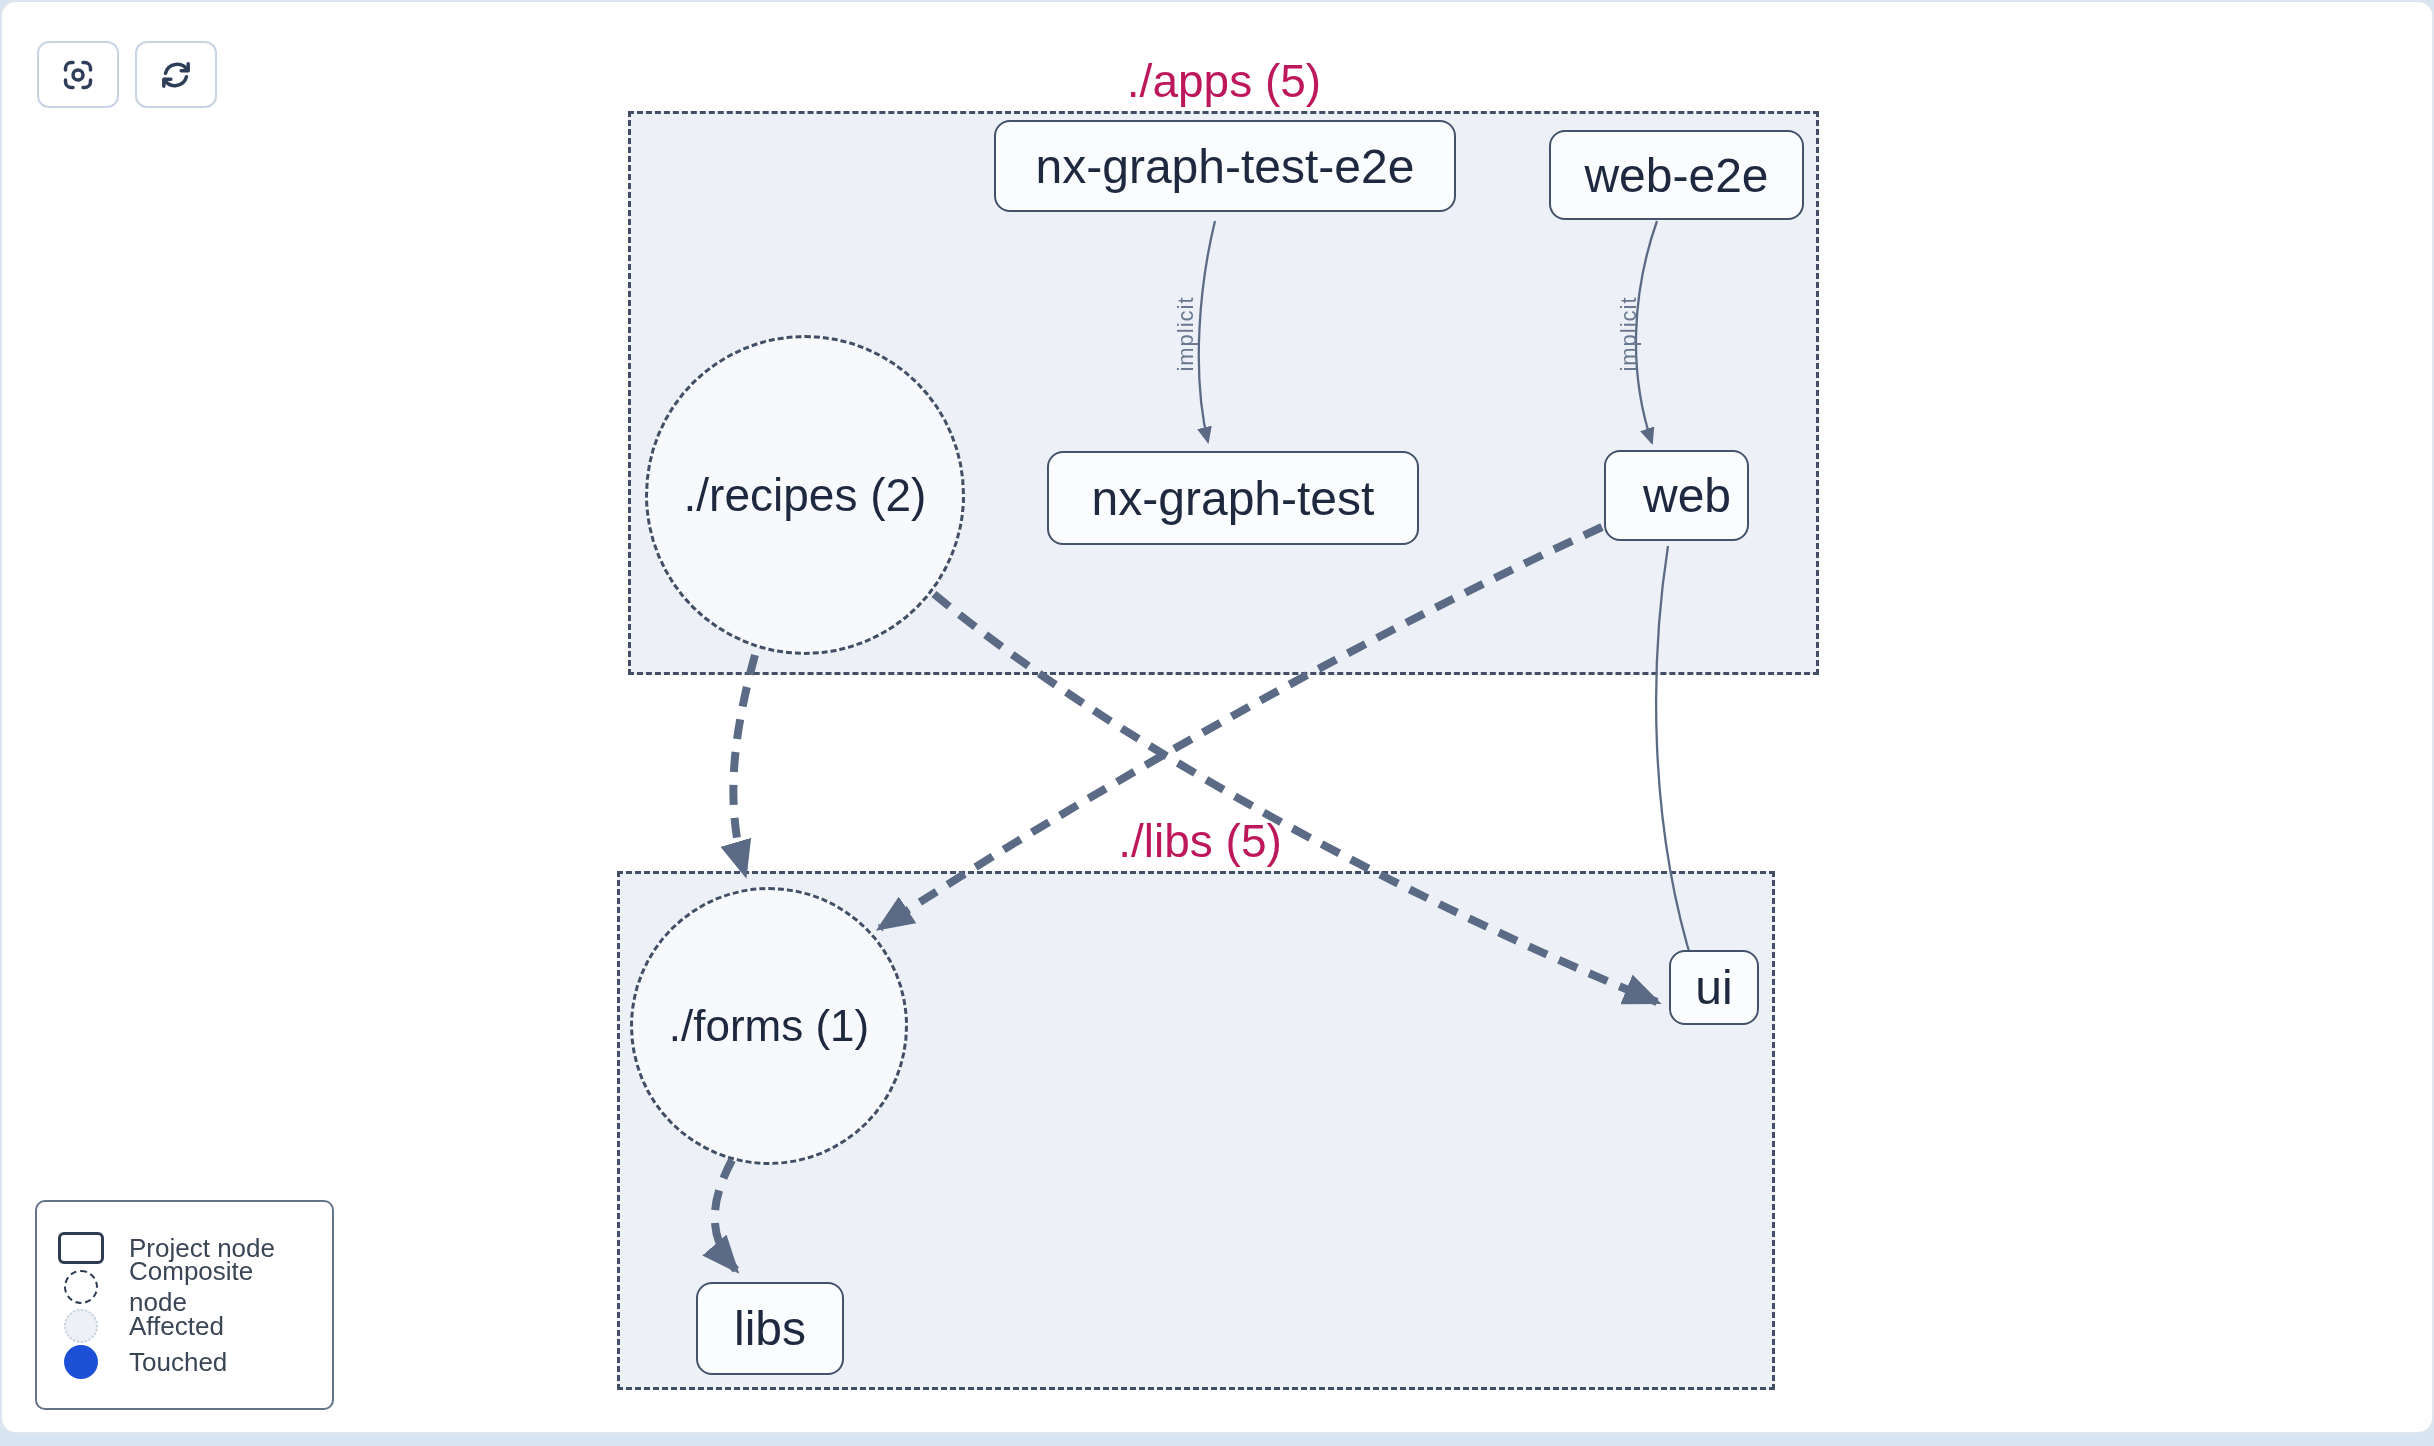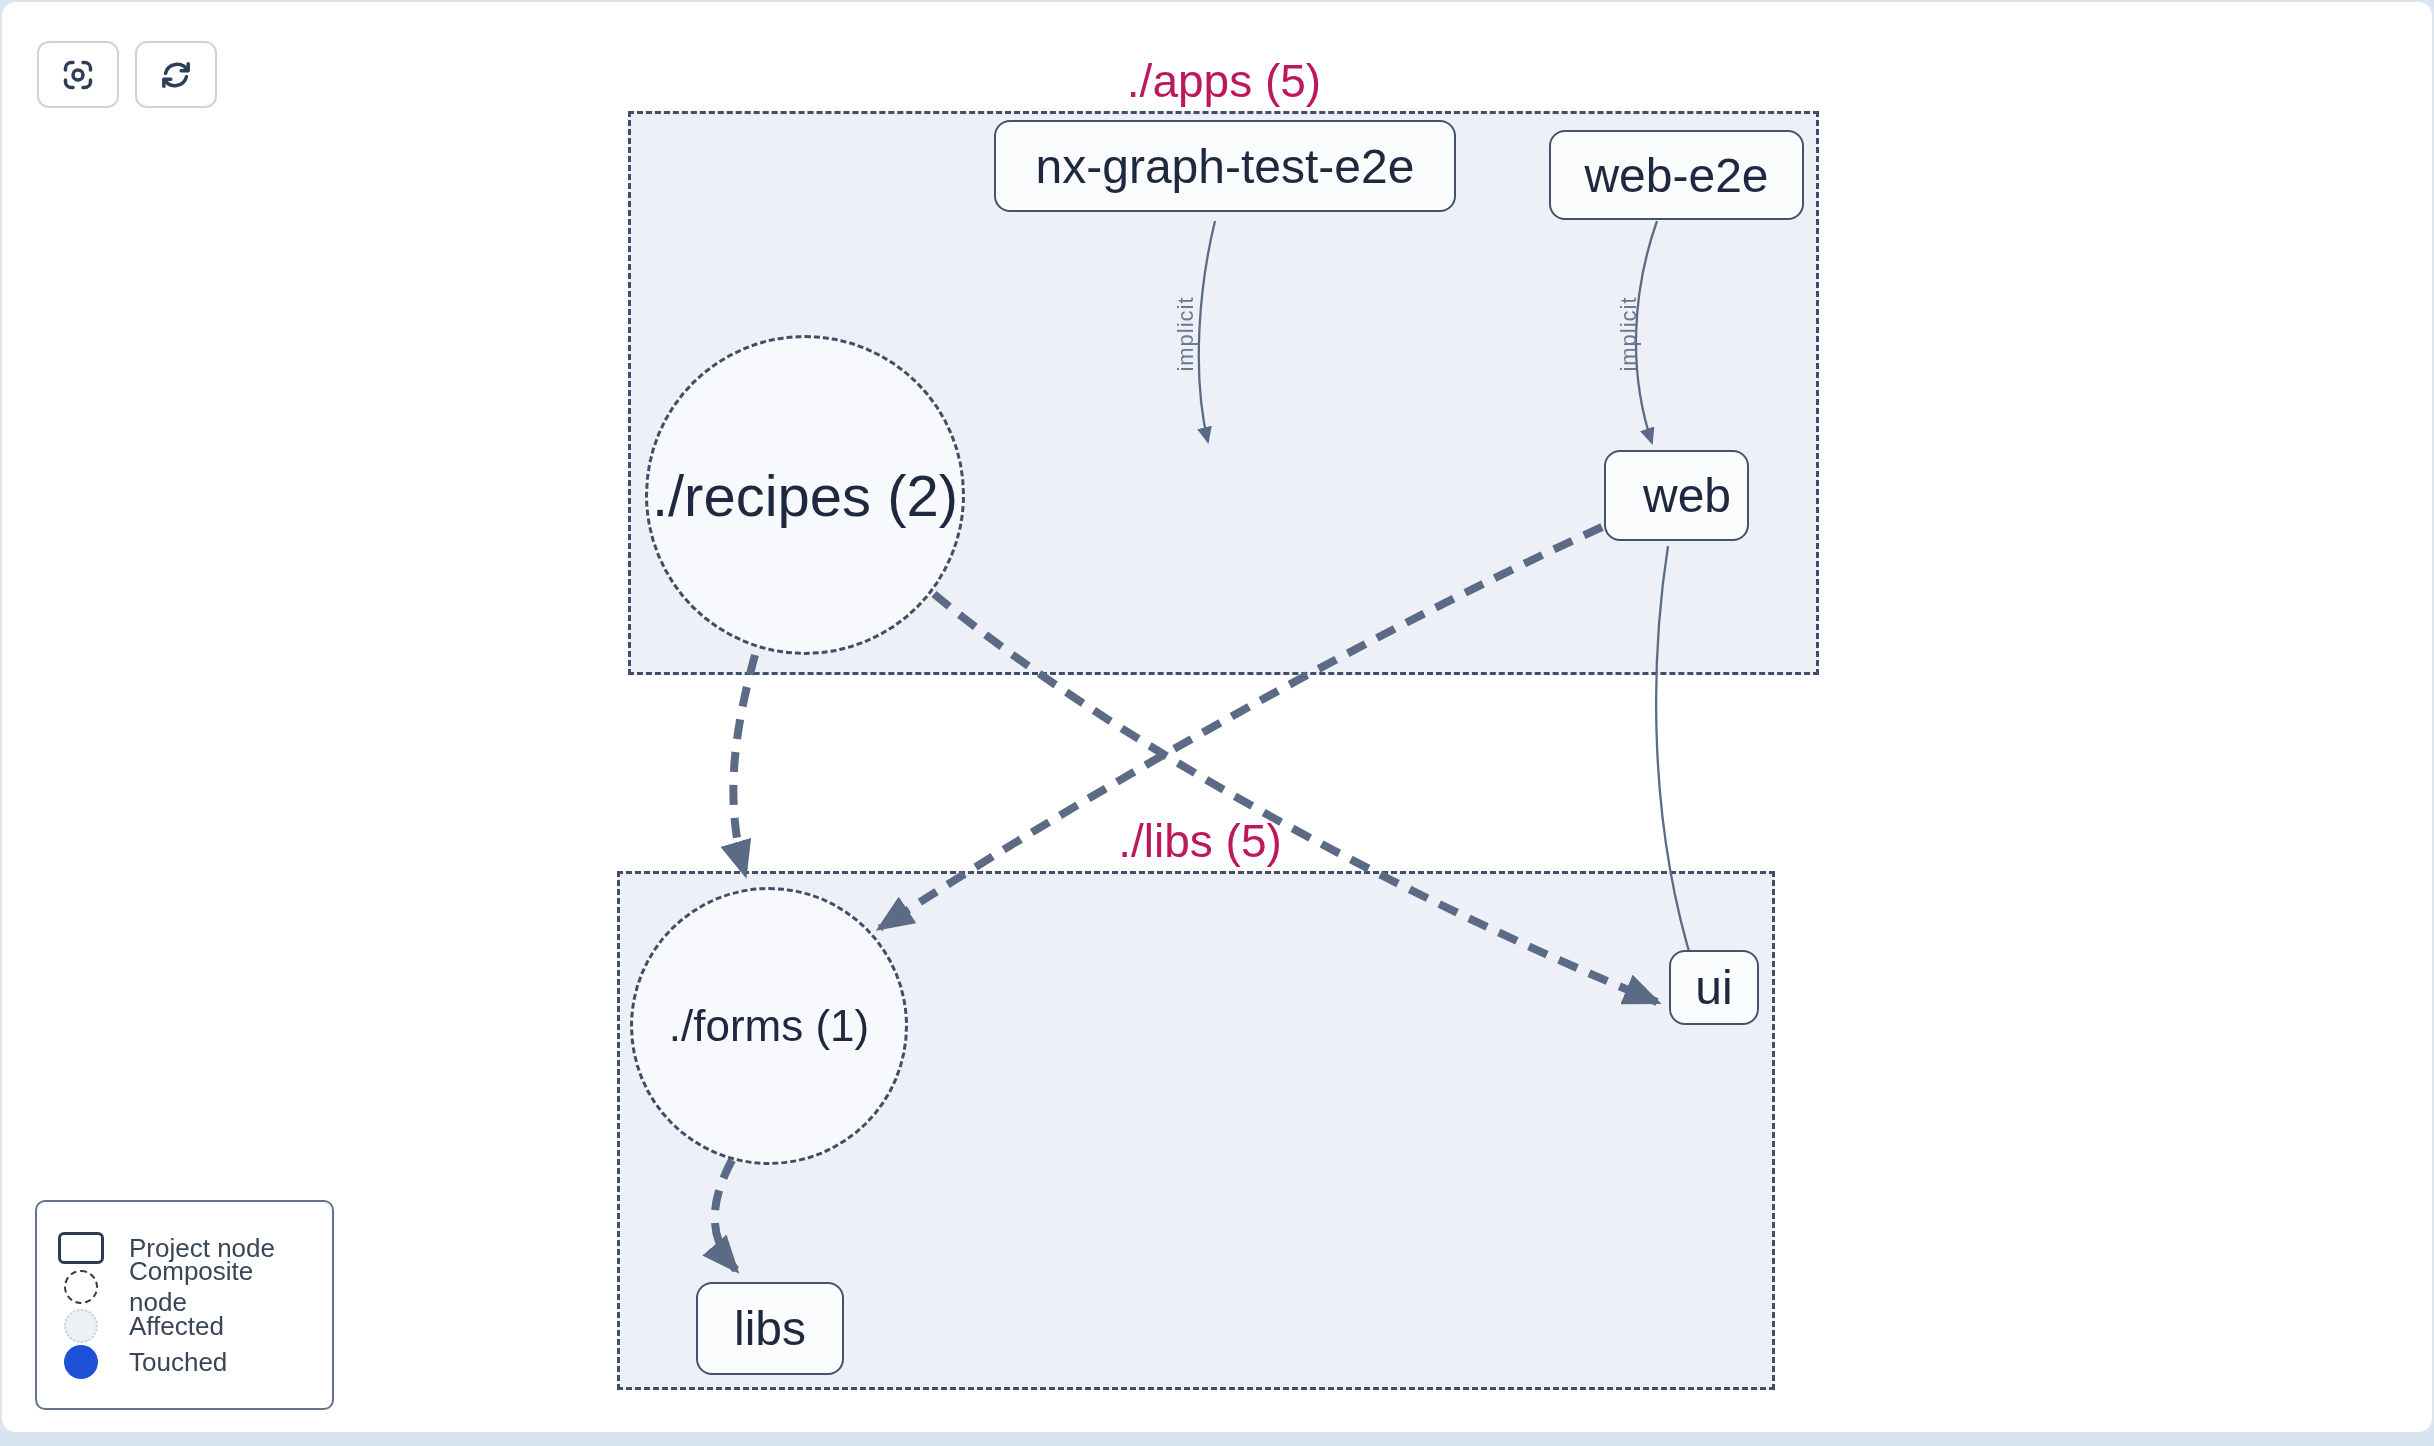--- a/index.html
+++ b/index.html
@@ -28,21 +28,21 @@
   }
   .group-label{
     position:absolute;transform:translateX(-50%);
     font-size:46px;color:#be185d;white-space:nowrap;
   }
   
   .composite{
     position:absolute;border-radius:50%;background:#f7f9fc;
     border:3px dashed #414e66;box-sizing:border-box;
     display:flex;align-items:center;justify-content:center;
-    font-size:58px;color:#1e2940;white-space:nowrap;cursor:pointer;
+    font-size:46px;color:#1e2940;white-space:nowrap;cursor:pointer;
   }
   
   .node{
     position:absolute;background:#fbfcfe;
     border:2.5px solid #44536b;border-radius:16px;box-sizing:border-box;
     display:flex;align-items:center;justify-content:center;
     font-size:48px;color:#1e2940;white-space:nowrap;cursor:pointer;
   }
   
   svg.edges{position:absolute;left:0;top:0;}
@@ -99,20 +99,21 @@
     <path d="M 1600,525 C 1350,640 1070,800 878,926" fill="none" stroke="#5c6b85" stroke-width="8" stroke-dasharray="20 13" marker-end="url(#arrow-thick)"></path>
 
     <path d="M 730,1158 C 705,1205 708,1238 734,1268" fill="none" stroke="#5c6b85" stroke-width="8" stroke-dasharray="20 13" marker-end="url(#arrow-thick)"></path>
 
     <text class="implicit-label" text-anchor="middle" transform="translate(1191,332) rotate(-90)">implicit</text>
     <text class="implicit-label" text-anchor="middle" transform="translate(1634,332) rotate(-90)">implicit</text>
   </svg>
 
   <div class="node" style="left:992px;top:118px;width:462px;height:92px;">nx-graph-test-e2e</div>
   <div class="node" style="left:1547px;top:128px;width:255px;height:90px;">web-e2e</div>
+  <div class="node" style="left:1045px;top:449px;width:372px;height:94px;">nx-graph-test</div>
   <div class="node" style="left:1602px;top:448px;width:145px;height:91px;padding-left:21px;">web</div>
   <div class="node" style="left:1667px;top:948px;width:90px;height:75px;">ui</div>
   <div class="node" style="left:694px;top:1280px;width:148px;height:93px;">libs</div>
 
   <div class="toolbar-btn" style="left:35px;top:39px;" title="focus-graph">
     <span style="display:flex;">
       <svg width="40" height="40" viewBox="0 0 24 24">
         <circle cx="12" cy="12" r="3"></circle>
         <path d="M9 4.5 H8 A3.5 3.5 0 0 0 4.5 8 V9"></path>
         <path d="M15 4.5 H16 A3.5 3.5 0 0 1 19.5 8 V9"></path>

